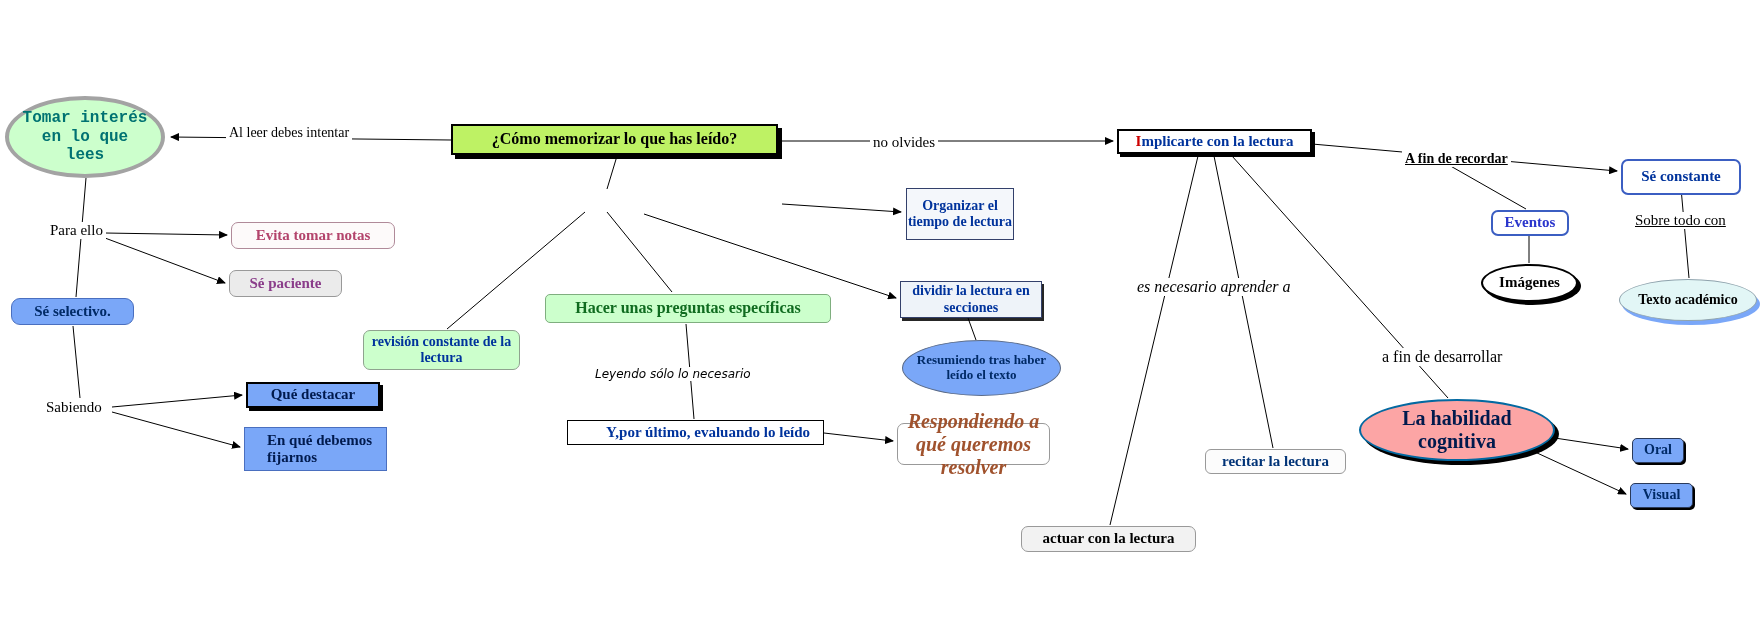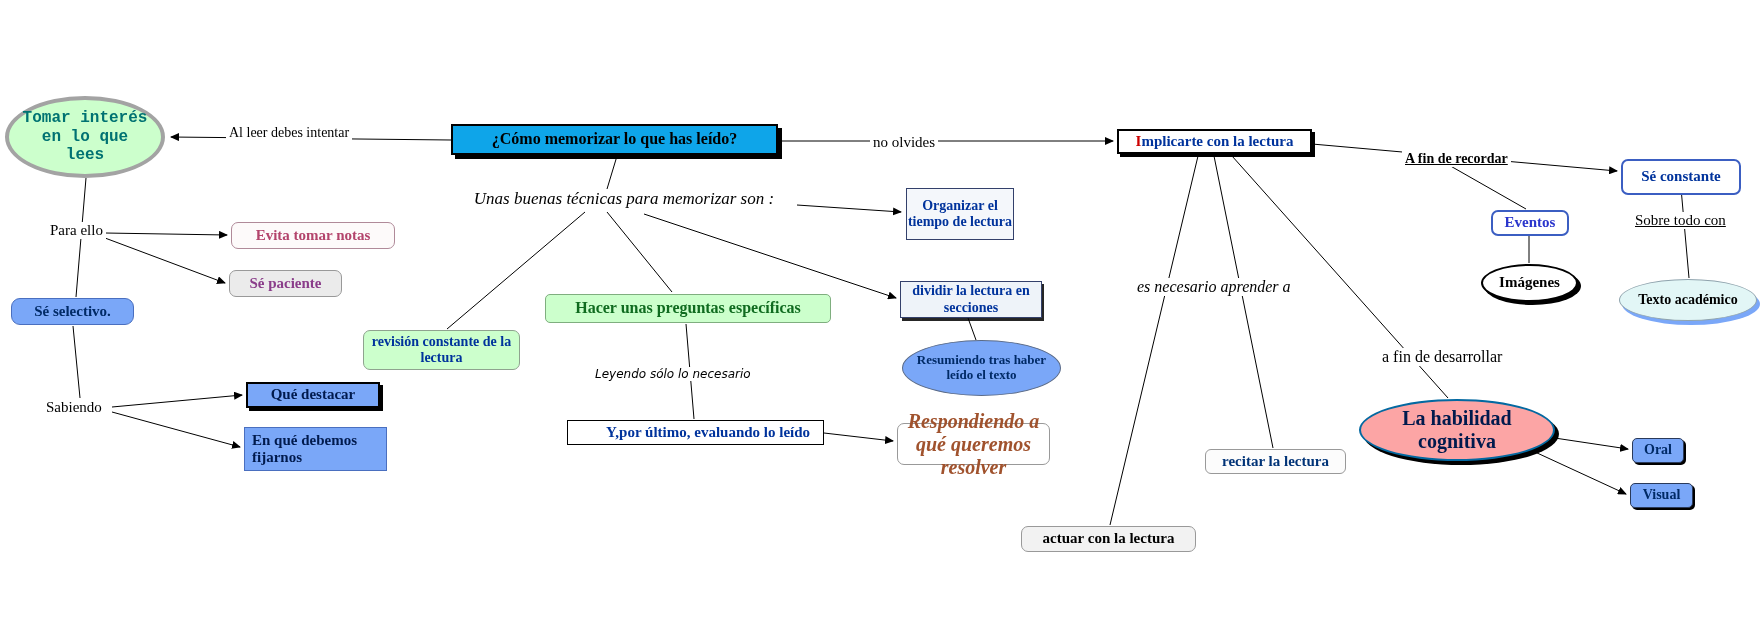--- a/index.html
+++ b/index.html
@@ -10,34 +10,34 @@
         text-align:center;font-weight:bold;box-sizing:border-box;line-height:1.15;
         font-family:"Liberation Serif", serif;}
   .lbl{position:absolute;z-index:2;background:#fff;padding:0 3px;color:#000;font-weight:normal;
        font-family:"Liberation Serif", serif;white-space:nowrap;}
   .ellipse{border-radius:50%;}
   .rrect{border-radius:7px;}
 
   
   #n-title{left:485px;top:5px;width:259px;height:90px;background:#e9f1f3;border:1px solid #8fa3ad;
            border-radius:50%;color:#993300;font-size:21px;text-decoration:underline;letter-spacing:1px;}
-  #n-como{left:451px;top:124px;width:327px;height:31px;background:#0ea5e9;border:2px solid #000;
+  #n-como{left:451px;top:124px;width:327px;height:31px;background:#bef264;border:2px solid #000;
           box-shadow:4px 4px 0 #000;color:#000;font-size:16px;}
   #n-tomar{left:5px;top:96px;width:160px;height:82px;background:#ccffcc;border:4px solid #a3a3a3;
            border-radius:50%;color:#007272;font-size:16px;padding:0 10px;font-family:Liberation Mono, monospace;}
   #n-evita{left:231px;top:222px;width:164px;height:27px;background:#fdfafa;border:1px solid #b08a99;
            border-radius:7px;color:#b3446c;font-size:15px;}
   #n-paciente{left:229px;top:270px;width:113px;height:27px;background:#ebebeb;border:1px solid #999;
            border-radius:7px;color:#8a3d8a;font-size:15px;}
   #n-selectivo{left:11px;top:298px;width:123px;height:27px;background:#7aa7f8;border:1px solid #4a6fbf;
            border-radius:9px;color:#002a66;font-size:15px;}
   #n-quedestacar{left:246px;top:382px;width:134px;height:26px;background:#7aa7f8;border:2px solid #000;
            box-shadow:3px 3px 0 #000;color:#001a4d;font-size:15px;}
   #n-enque{left:244px;top:427px;width:143px;height:44px;background:#7aa7f8;border:1px solid #4a6fbf;
-           color:#001a4d;font-size:15px;justify-content:flex-start;text-align:left;padding-left:7px;}
+           color:#001a4d;font-size:15px;justify-content:flex-start;text-align:left;padding-left:22px;}
   #n-hacer{left:545px;top:294px;width:286px;height:29px;background:#ccffcc;border:1px solid #7fae7f;
            border-radius:5px;color:#0f6b1f;font-size:16px;}
   #n-revision{left:363px;top:330px;width:157px;height:40px;background:#ccffcc;border:1px solid #8fa38f;
            border-radius:7px;color:#00339c;font-size:14px;}
   #n-organizar{left:906px;top:188px;width:108px;height:52px;background:#f4f7fb;border:1px solid #33406b;
            color:#00339c;font-size:14px;}
   #n-dividir{left:900px;top:281px;width:142px;height:37px;background:#eef3f9;border:1px solid #33406b;
            box-shadow:2px 3px 0 rgba(0,0,0,0.85);color:#00339c;font-size:14px;}
   #n-resumiendo{left:902px;top:340px;width:159px;height:56px;background:#7aa7f8;border:1px solid #5b6b87;
            border-radius:50%;color:#002a66;font-size:13px;padding:0 12px;}
@@ -115,21 +115,20 @@
       <line x1="1198" y1="156" x2="1110" y2="525"></line>
       <line x1="1232" y1="156" x2="1448" y2="398"></line>
       <line x1="1548" y1="437" x2="1628" y2="449" marker-end="url(#arrow)"></line>
       <line x1="1535" y1="452" x2="1626" y2="494" marker-end="url(#arrow)"></line>
     </g>
   </svg>
 
   <div class="lbl" id="l-alleer">Al leer debes intentar</div>
   <div class="lbl" id="l-paraello">Para ello</div>
   <div class="lbl" id="l-sabiendo">Sabiendo</div>
-  <div class="lbl" id="l-tecnicas">Unas buenas técnicas para memorizar son :</div>
   <div class="lbl" id="l-leyendo">Leyendo sólo lo necesario</div>
   <div class="lbl" id="l-noolvides">no olvides</div>
   <div class="lbl" id="l-afinrecordar">A fin de recordar</div>
   <div class="lbl" id="l-sobretodo">Sobre todo con</div>
   <div class="lbl" id="l-esnecesario">es necesario aprender a</div>
   <div class="lbl" id="l-afindesarrollar">a fin de desarrollar</div>
 
   <div class="node" id="n-como">¿Cómo memorizar lo que has leído?</div>
   <div class="node" id="n-tomar">Tomar interés en lo que lees</div>
   <div class="node rrect" id="n-evita">Evita tomar notas</div>

